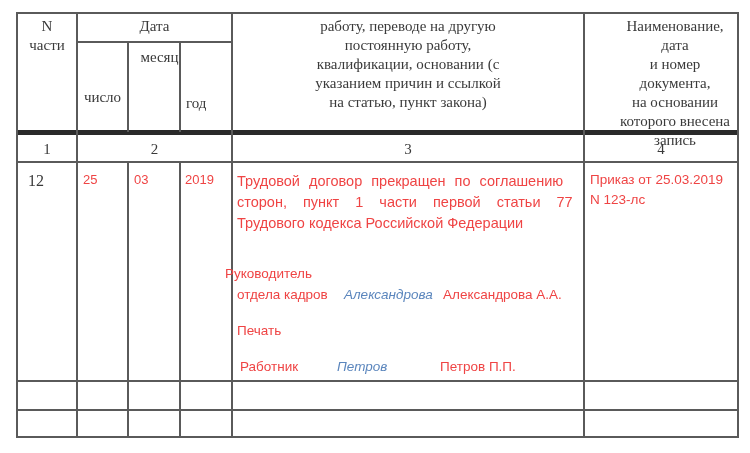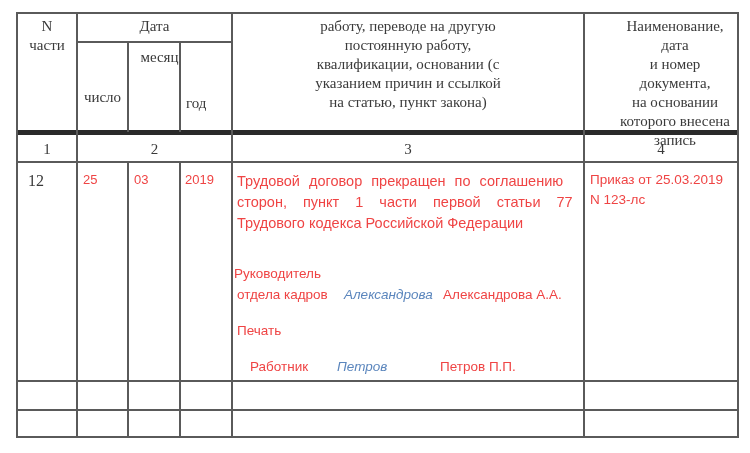--- a/index.html
+++ b/index.html
@@ -72,26 +72,26 @@
   <div class="cell sans" style="left:169px;top:160px;font-size:13px;">2019</div>
 
   <div class="cell sans" style="left:221px;top:159px;width:342px;font-size:14.5px;line-height:21px;">
     <div style="display:flex;justify-content:space-between;">
         <span style="word-spacing:5px;">Трудовой договор прекращен по соглашению</span>
       </div>
     <div style="word-spacing:12px;">сторон, пункт 1 части первой статьи 77</div>
     <div>Трудового кодекса Российской Федерации</div>
   </div>
 
-  <div class="cell sans" style="left:218px;top:254px;">Руководитель</div>
+  <div class="cell sans" style="left:209px;top:254px;">Руководитель</div>
   <div class="cell sans" style="left:221px;top:275px;">отдела кадров</div>
   <div class="cell sans hand" style="left:328px;top:275px;">Александрова</div>
   <div class="cell sans" style="left:427px;top:275px;">Александрова А.А.</div>
   <div class="cell sans" style="left:221px;top:311px;">Печать</div>
-  <div class="cell sans" style="left:234px;top:347px;">Работник</div>
+  <div class="cell sans" style="left:224px;top:347px;">Работник</div>
   <div class="cell sans hand" style="left:321px;top:347px;">Петров</div>
   <div class="cell sans" style="left:424px;top:347px;">Петров П.П.</div>
 
   <div class="cell sans" style="left:574px;top:158px;width:147px;line-height:20px;font-size:13.5px;">
     <div>Приказ от 25.03.2019</div>
     <div>N 123-лс</div>
   </div>
 </div>
 
 </body></html>

